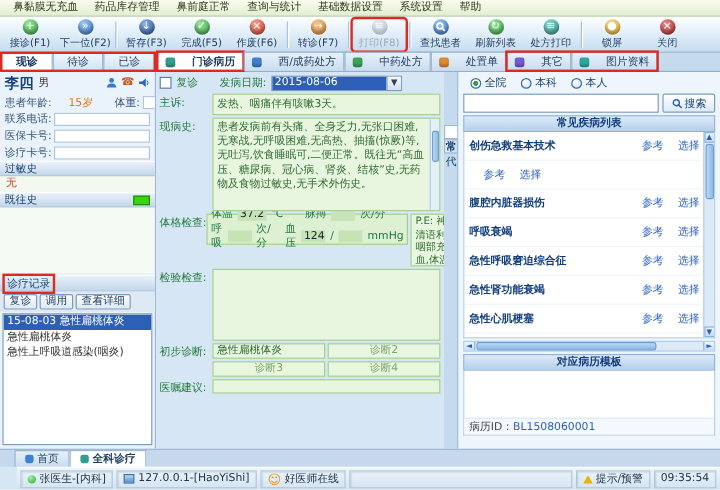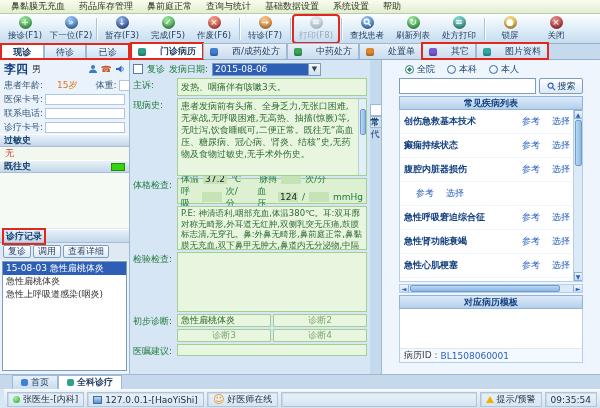--- a/index.html
+++ b/index.html
@@ -39,21 +39,21 @@
 
 .left{position:absolute;left:0;top:60px;width:130px;bottom:34px;background:#eaf2fb;border-right:1px solid #9db9d3;overflow:hidden}
 .name-row{display:flex;align-items:center;gap:4px;padding:2px 4px;height:18px}
 .p-name{font-size:12px;font-weight:bold;color:#15417e}
 .p-gender{color:#333}
 .name-icons{margin-left:auto;display:flex;gap:3px;align-items:center}
 .info-row{display:flex;align-items:center;padding:0 4px;height:14px;color:#3a5a7a;white-space:nowrap}
 .info-row .val{color:#e07818;margin:0 14px}
 .mini-input{height:11px;background:#fff;border:1px solid #b0c8de;flex:1;margin-left:2px}
 .mini-input.small{flex:0 0 18px}
-.sec-head{height:13px;padding:2px 4px;background:linear-gradient(#e9f1fa,#c3d7ea);border-top:1px solid #fff;border-bottom:1px solid #a6bfd6;color:#17406f;font-weight:bold;display:flex;align-items:center}
+.sec-head{height:13px;padding:2px 4px;background:linear-gradient(#e9f1fa,#c3d7ea);border-top:1px solid #fff;border-bottom:1px solid #a6bfd6;color:#17406f;font-weight:normal;display:flex;align-items:center}
 .badge{margin-left:auto;width:14px;height:8px;background:#39d411;border:1px solid #1f8f00}
 .allergy-val{height:13px;line-height:13px;padding:0 5px;color:#d43a2f;background:#f2f8ee}
 .past-area{height:56px;background:#f6faf4;border-bottom:1px solid #dfe9f4}
 .rec-head{height:14px}
 .rec-head .hl{outline:2px solid #e0281e;outline-offset:0;padding:0 2px}
 .rec-btns{display:flex;gap:2px;padding:2px 3px;height:17px;background:#dfe9f4}
 .rec-btn{padding:0 4px;height:13px;line-height:11px;background:linear-gradient(#fdfeff,#dce9f6);border:1px solid #7f9db9;border-radius:2px;color:#1d3a5f;white-space:nowrap}
 .rec-list{background:#fff;border:1px solid #7f9db9;margin:1px 2px;height:110px;overflow:hidden}
 .rec-item{height:13px;line-height:13px;padding:0 3px;color:#333;white-space:nowrap;overflow:hidden}
 .rec-item.selected{background:#2e5fb7;color:#fff}
@@ -61,41 +61,41 @@
 .center{position:absolute;left:130px;top:60px;width:240px;bottom:34px;background:#d7e6f4;padding:2px 3px;overflow:hidden}
 .frow{display:flex;margin-bottom:2px}
 .flabel{width:44px;color:#1f7a3c;padding-top:1px;white-space:nowrap}
 .gbox{flex:1;background:#e9f6df;border:1px solid #a3cf93;color:#2f6b2f;padding:1px 3px;overflow:hidden}
 .chief{height:18px;line-height:14px}
 .present{height:78px;line-height:12px;position:relative;padding-right:10px}
 .tscroll{position:absolute;right:0;top:0;bottom:0;width:8px;background:#e3eff6;border-left:1px solid #b6cfe6;display:flex;flex-direction:column;align-items:center}
 .tthumb{width:6px;height:26px;margin-top:10px;background:linear-gradient(90deg,#bcd8f2,#8cb8e4);border:1px solid #6f9dd0;border-radius:2px}
 .labbox{height:60px}
 .advice{height:12px}
-.examwrap{flex:1;display:flex;flex-direction:column;gap:2px}
+.examwrap{flex:1;display:flex;flex-direction:row;gap:2px}
 .vitals{height:26px;background:#def0d2;border:1px solid #a3cf93;padding:0 3px;color:#1f7a3c;display:flex;flex-direction:column;justify-content:center}
 .vline{display:flex;gap:4px;line-height:12px;align-items:center}
 .vv{color:#223;background:#c5e3b4;padding:0 2px;min-width:20px;text-align:center;height:10px;line-height:10px}
 .pe{height:44px;background:#e9f6df;border:1px solid #a3cf93;color:#2f6b2f;padding:1px 3px;line-height:10.5px;font-size:8.5px;overflow:hidden}
 .diag-grid{flex:1;display:grid;grid-template-columns:1fr 1fr;gap:2px}
 .diag-cell{height:13px;line-height:11px;background:#e9f6df;border:1px solid #a3cf93;color:#2f6b2f;padding:0 3px;overflow:hidden}
 .diag-cell.ph{text-align:center;color:#7fa873}
 .date-row{display:flex;align-items:center;gap:4px;height:14px;margin-bottom:2px}
 .checkbox{width:10px;height:10px;background:#fff;border:1px solid #5a7da0}
 .cb-label{color:#1f7a3c}
 .datesel{display:flex;width:109px;height:13px;border:1px solid #7f9db9;background:#fff}
 .dval{flex:1;background:#2e5fb7;color:#fff;line-height:11px;padding:0 2px}
 .darrow{width:12px;background:linear-gradient(#f4f9fe,#cfe0f0);border-left:1px solid #7f9db9;text-align:center;line-height:10px;color:#345;font-size:7px}
 
 .strip{position:absolute;left:370px;top:60px;width:12px;bottom:34px;background:#c6daed;border-right:1px solid #9db9d3}
 .vtab{writing-mode:vertical-rl;text-orientation:upright;width:12px;padding:5px 0;text-align:center;background:linear-gradient(90deg,#e7f0f9,#cadcee);border:1px solid #9db9d3;color:#17406f}
 .vtab.active{background:#fff;font-weight:bold}
 .vtab.first{margin-top:44px}
 
-.right{position:absolute;left:382px;top:60px;right:0;bottom:34px;background:#eef5fc;padding:2px 17px;overflow:hidden}
+.right{position:absolute;left:382px;top:60px;right:0;bottom:34px;background:#eef5fc;padding:2px 4px;overflow:hidden}
 .scope-row{display:flex;align-items:center;gap:12px;height:14px;padding-left:6px}
 .scope-item{display:flex;align-items:center;gap:3px;color:#17406f}
 .radio{width:9px;height:9px;border-radius:50%;border:1px solid #3a6ea5;background:radial-gradient(circle at 35% 30%,#fff,#cfe2f4)}
 .radio.sel{background:radial-gradient(circle at 50% 50%,#2f9f3f 0 40%,#fff 45%)}
 .search-row{display:flex;gap:3px;height:16px;margin:2px 0}
 .search-input{flex:1;background:#fff;border:1px solid #7f9db9}
 .search-btn{width:44px;display:flex;align-items:center;justify-content:center;gap:2px;background:linear-gradient(#fdfeff,#dce9f6);border:1px solid #7f9db9;border-radius:2px;color:#17406f}
 .panel-head{height:14px;line-height:13px;text-align:center;font-weight:bold;color:#123f7d;background:linear-gradient(#dcebfa,#b6cfeb);border:1px solid #8fb3d9}
 .dlist{position:relative;background:#fff;border:1px solid #b6cfe6;border-top:none;height:172px;padding-right:10px;overflow:hidden}
 .drow{display:flex;align-items:center;height:24px;border-bottom:1px solid #eef4fa;padding:0 2px 0 4px}
@@ -112,21 +112,21 @@
 .tmpl-head{margin-top:2px}
 .tmpl-area{background:#fff;border:1px solid #b6cfe6;border-top:none;height:54px;position:relative}
 .tmpl-id-row{position:absolute;left:0;right:0;bottom:0;height:14px;display:flex;align-items:center;padding:0 4px;background:#f4f9fe;border-top:1px solid #dce9f6}
 .tmpl-id-label{color:#444}
 .tmpl-id-val{color:#2a5fc0}
 
 .page-tabs{position:absolute;left:0;right:0;bottom:19px;height:15px;background:#c6d9ec;border-top:1px solid #9db9d3;display:flex;align-items:flex-end;padding-left:12px}
 .ptab{display:flex;align-items:center;gap:3px;padding:0 8px;height:14px;background:linear-gradient(#e7f0f9,#cadcee);border:1px solid #9db9d3;border-bottom:none;color:#1d3a5f;white-space:nowrap}
 .ptab.active{background:#fff;font-weight:bold}
 .psq{width:7px;height:7px;border-radius:2px}
-.statusbar{position:absolute;left:4px;right:0;bottom:0;height:19px;background:linear-gradient(#eef5fb,#d3e3f1);border-top:1px solid #fff;display:flex;gap:3px;padding:2px 3px}
+.statusbar{position:absolute;left:14px;right:0;bottom:0;height:19px;background:linear-gradient(#eef5fb,#d3e3f1);border-top:1px solid #fff;display:flex;align-items:center;gap:3px;padding:2px 3px}
 .seg{display:flex;align-items:center;gap:3px;height:15px;padding:0 5px;border:1px solid #b0c6d8;box-shadow:inset 1px 1px 1px rgba(120,150,180,.25);color:#234;white-space:nowrap}
 .seg.grow{flex:1}
 .dot{width:7px;height:7px;border-radius:50%;background:radial-gradient(circle at 35% 30%,#9cf59c,#2fa52f)}
 .pcicon{width:9px;height:8px;background:linear-gradient(#bcd8f2,#5a8fd0);border:1px solid #3a6ea5}
 .smiley{color:#e69417;font-size:11px;line-height:11px}
 .warn{width:0;height:0;border-left:4px solid transparent;border-right:4px solid transparent;border-bottom:7px solid #f0b000}
 </style>
 </head>
 <body>
 
@@ -256,25 +256,25 @@
       </span>
     </div>
     <div class="info-row">
       <span>患者年龄:</span>
       <span class="val">15岁</span>
       <span style="margin-left:4px">体重:</span>
       <span class="mini-input small"></span>
       <span style="margin-left:2px">kg</span>
     </div>
     <div class="info-row">
+      <span>联系电话:</span>
+      <span class="mini-input"></span>
+    </div>
+    <div class="info-row">
       <span>医保卡号:</span>
-      <span class="mini-input"></span>
-    </div>
-    <div class="info-row">
-      <span>联系电话:</span>
       <span class="mini-input"></span>
     </div>
     <div class="info-row">
       <span>诊疗卡号:</span>
       <span class="mini-input"></span>
     </div>
     <div class="sec-head">
       <span>过敏史</span>
     </div>
     <div class="allergy-val">无</div>
@@ -295,21 +295,21 @@
       <div class="rec-item selected">15-08-03 急性扁桃体炎</div>
       <div class="rec-item">急性扁桃体炎</div>
       <div class="rec-item">急性上呼吸道感染(咽炎)</div>
     </div>
   </div>
 
   <div class="center">
     <div class="date-row">
       <span class="checkbox"></span>
       <span class="cb-label">复诊</span>
-      <span style="color:#1f7a3c">发病日期:</span>
+      <span style="margin-left:14px;color:#1f7a3c">发病日期:</span>
       <span class="datesel">
         <span class="dval">2015-08-06</span>
         <span class="darrow">▼</span>
       </span>
     </div>
     <div class="frow">
       <span class="flabel">主诉:</span>
       <div class="gbox chief">发热、咽痛伴有咳嗽3天。</div>
     </div>
     <div class="frow">
@@ -397,30 +397,30 @@
       </span>
     </div>
     <div class="panel-head">常见疾病列表</div>
     <div class="dlist">
       <div class="drow">
         <span class="dname">创伤急救基本技术</span>
         <span class="dlink">参考</span>
         <span class="dlink">选择</span>
       </div>
       <div class="drow">
-        <span class="dname">癫痫持续状态</span>
         <span class="dlink">参考</span>
         <span class="dlink">选择</span>
       </div>
       <div class="drow">
         <span class="dname">腹腔内脏器损伤</span>
         <span class="dlink">参考</span>
         <span class="dlink">选择</span>
       </div>
       <div class="drow">
+        <span class="dname">呼吸衰竭</span>
         <span class="dlink">参考</span>
         <span class="dlink">选择</span>
       </div>
       <div class="drow">
         <span class="dname">急性呼吸窘迫综合征</span>
         <span class="dlink">参考</span>
         <span class="dlink">选择</span>
       </div>
       <div class="drow">
         <span class="dname">急性肾功能衰竭</span>

